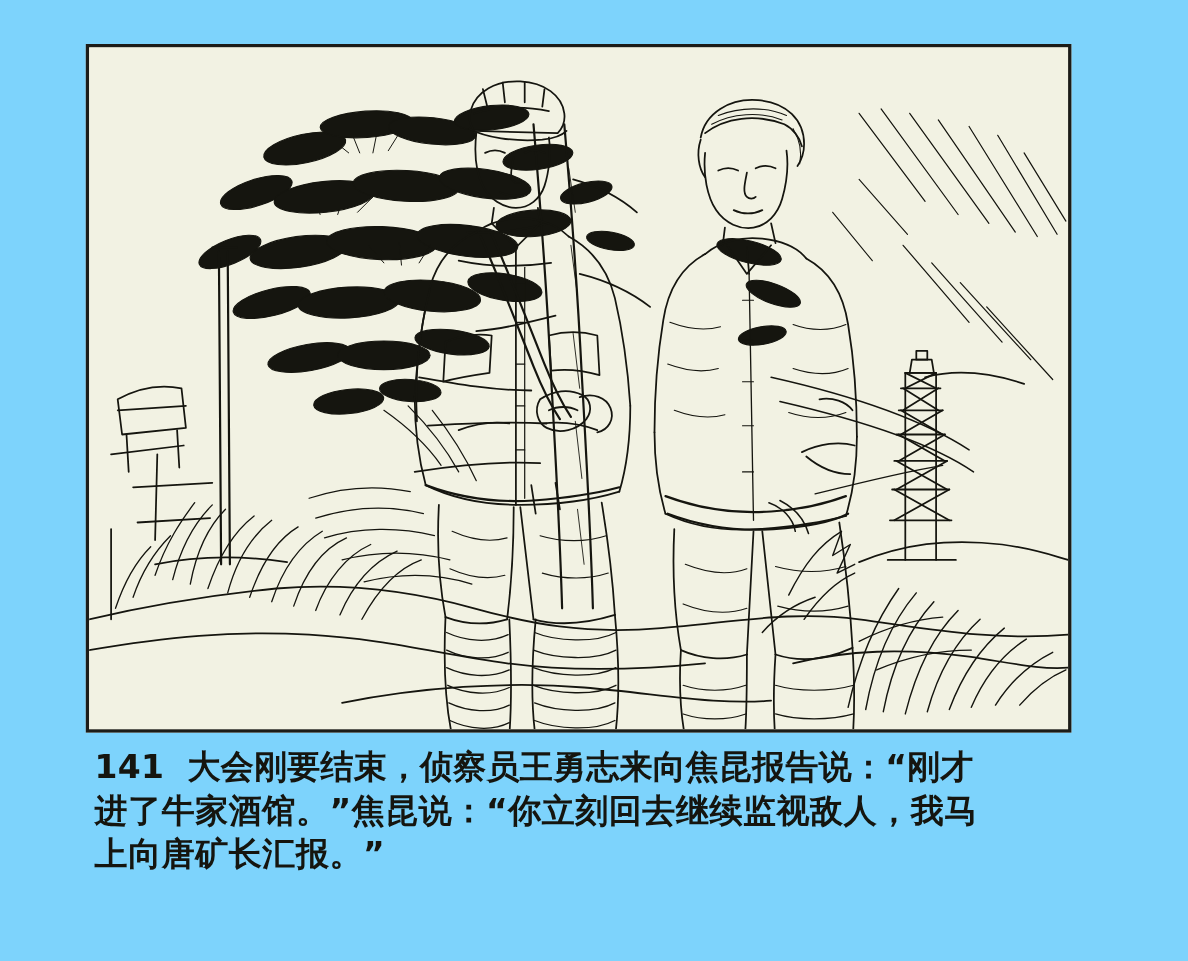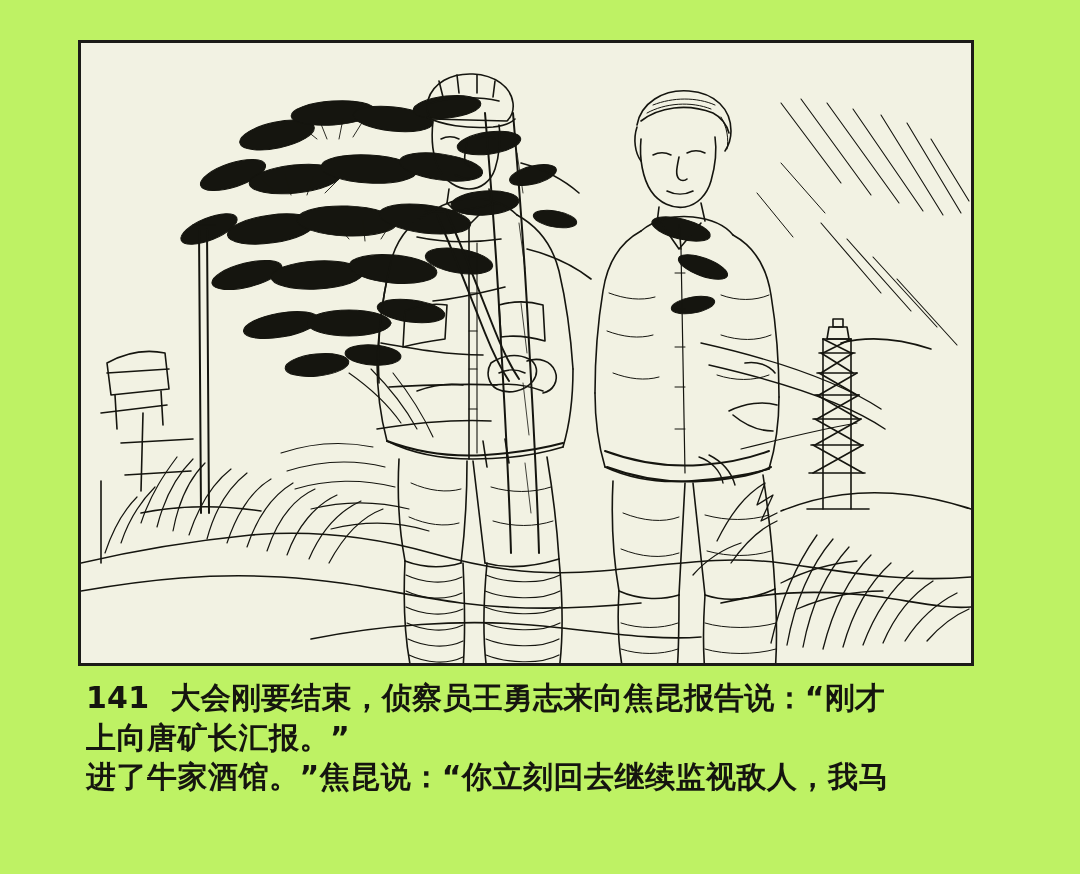--- a/index.html
+++ b/index.html
@@ -10,21 +10,21 @@
     width: 1080px;
     height: 874px;
     background: #edeedb;
     font-family: "DejaVu Sans", sans-serif;
     overflow: hidden;
   }
   .page {
     position: relative;
     width: 1080px;
     height: 874px;
-    background: #bef264;
+    background: #7dd3fc;
   }
 
   
   .panel {
     position: absolute;
     left: 78px;
     top: 40px;
     width: 890px;
     height: 620px;
     border: 3px solid #1c1c18;
@@ -396,17 +396,17 @@
             <path d="M470 650 C520 658 570 660 620 656"></path>
             <path d="M640 648 C670 654 700 656 726 652"></path>
           </g>
         </g>
       </svg>
     </div>
   </div>
 
   <div class="caption">
     <span class="line">141  大会刚要结束，侦察员王勇志来向焦昆报告说：“刚才</span>
+    <span class="line">进了牛家酒馆。”焦昆说：“你立刻回去继续监视敌人，我马</span>
     <span class="line">上向唐矿长汇报。”</span>
-    <span class="line">进了牛家酒馆。”焦昆说：“你立刻回去继续监视敌人，我马</span>
   </div>
 
 </div>
 
 </body></html>

